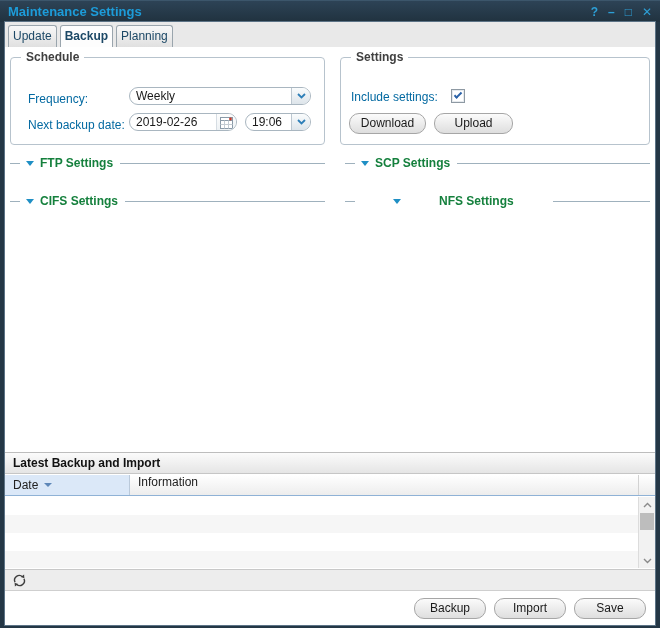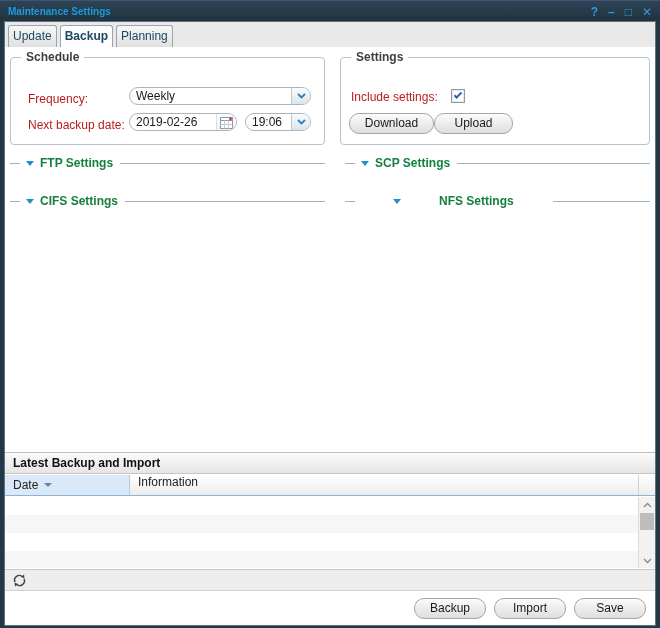--- a/index.html
+++ b/index.html
@@ -4,21 +4,21 @@
 <style>
   * { margin:0; padding:0; box-sizing:border-box; }
   body { font-family:"Liberation Sans","DejaVu Sans",sans-serif; font-size:12px; color:#1a1a1a; background:#fff; }
 
   .window { position:relative; width:660px; height:628px; background:#243746; overflow:hidden; }
 
   
   .titlebar { position:absolute; top:0; left:0; right:0; height:22px;
     background:linear-gradient(#2d4356,#20323f); border-top:1px solid #3c566b;
     display:flex; align-items:center; padding:0 8px; }
-  .title { color:#1d9cd9; font-weight:bold; font-size:10px; }
+  .title { color:#1d9cd9; font-weight:bold; font-size:13px; }
   .win-controls { margin-left:auto; display:flex; gap:10px; color:#2d9fd6; font-weight:bold; font-size:12px; }
   .win-controls span { cursor:default; line-height:20px; }
 
   
   .wbody { position:absolute; top:22px; left:5px; right:5px; bottom:3px; background:#fff;
     outline:1px solid #5c7386; }
 
   
   .tabbar { position:absolute; top:0; left:0; right:0; height:25px; background:#e9e9e9;
     display:flex; align-items:flex-end; padding-left:3px; gap:3px; }
@@ -27,21 +27,21 @@
     background:linear-gradient(#f8f8f8,#e0e0e0); cursor:default; }
   .tab.active { background:#fdfdfd; font-weight:bold; }
 
   
   .groupbox { position:absolute; border:1px solid #b7c3cd; border-radius:4px; background:#fff; }
   .gb-schedule { left:5px; top:35px; width:315px; height:88px; }
   .gb-settings { left:335px; top:35px; width:310px; height:88px; }
   .legend { position:absolute; top:-8px; left:10px; background:#fff; padding:0 5px;
     font-weight:bold; color:#404040; }
 
-  .fld-label { position:absolute; color:#b91c1c; }
+  .fld-label { position:absolute; color:#0369a1; }
   .ctrl { position:absolute; height:18px; border:1px solid #a9b6c0; border-radius:10px;
     background:#fff; display:flex; align-items:center; overflow:hidden; }
   .ctrl .val { flex:1; padding-left:6px; }
   .dd-btn { width:19px; height:100%; border-left:1px solid #bcc7d0;
     background:linear-gradient(#fafcfd,#dde4ea); display:flex; align-items:center; justify-content:center; }
   .cal-btn { width:20px; height:100%; display:flex; align-items:center; justify-content:center;
     border-left:1px solid #d6dde3; background:linear-gradient(#fdfdfd,#eef2f5); }
 
   .checkbox { position:absolute; width:14px; height:14px; background:#fff;
     border:1px solid #8e99a3; box-shadow:inset 0 0 0 1px #e6eaee; display:flex;
@@ -155,21 +155,21 @@
         </span>
       </div>
     </div>
 
     <div class="groupbox gb-settings">
       <span class="legend">Settings</span>
       <span class="fld-label" style="left:10px; top:32px;">Include settings:</span>
       <span class="checkbox" style="left:110px; top:31px;">
         <span class="check"></span>
       </span>
-      <div class="pill-btn" style="left:8px; top:55px; width:85px;">Download</div>
+      <div class="pill-btn" style="left:8px; top:55px; width:77px;">Download</div>
       <div class="pill-btn" style="left:93px; top:55px; width:79px;">Upload</div>
     </div>
 
     <div class="section-row" style="left:5px; top:133px; width:315px;">
       <span class="hline lead"></span>
       <span class="tri-down"></span>
       <span class="section-label">FTP Settings</span>
       <span class="hline grow"></span>
     </div>
     <div class="section-row" style="left:340px; top:133px; width:305px;">

